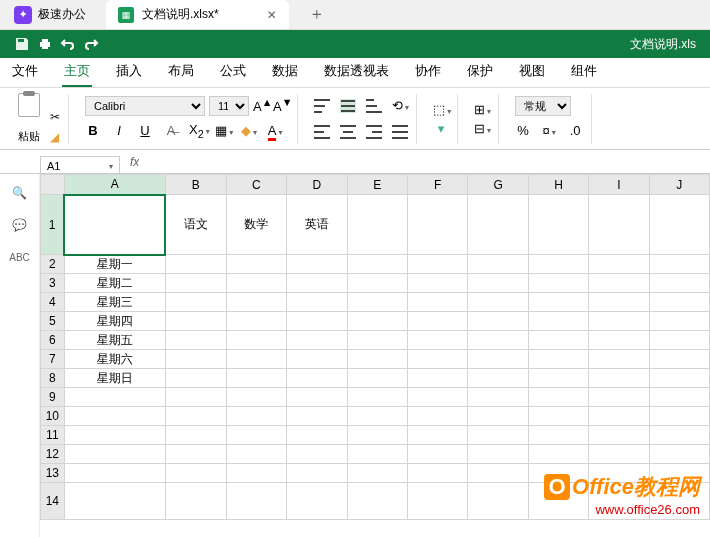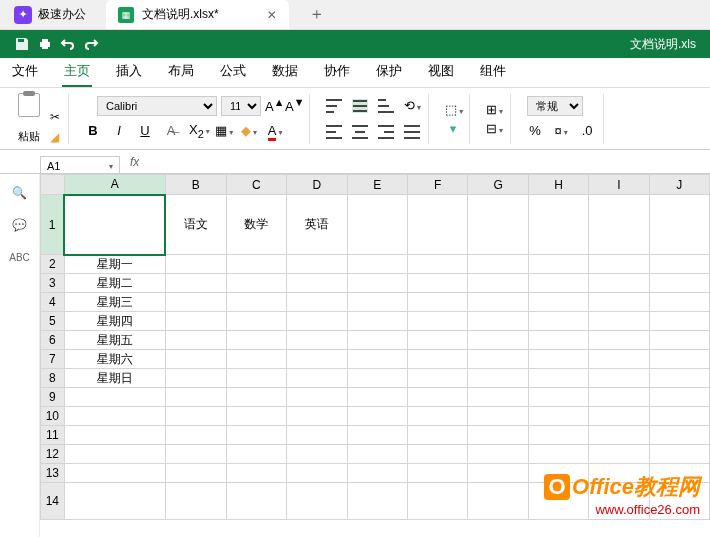--- a/index.html
+++ b/index.html
@@ -19,21 +19,21 @@
     
     .menu-bar { height: 30px; display: flex; padding: 0 10px; gap: 22px; border-bottom: 1px solid #ddd; }
     .menu-item { padding: 4px 2px; cursor: pointer; font-size: 13px; }
     .menu-item.active { border-bottom: 2px solid #107c41; color: #107c41; }
     
     .ribbon { height: 62px; border-bottom: 1px solid #ccc; display: flex; align-items: center; padding: 0 10px; gap: 8px; }
     .ribbon-group { display: flex; flex-direction: column; gap: 4px; padding: 0 8px; border-right: 1px solid #e0e0e0; height: 50px; justify-content: center; }
     .paste-btn { display: flex; flex-direction: column; align-items: center; gap: 12px; cursor: pointer; }
     .paste-icon { width: 22px; height: 24px; border: 1px solid #aaa; border-radius: 2px; position: relative; background: #fff; }
     .paste-icon::before { content: ''; position: absolute; top: -3px; left: 4px; width: 12px; height: 5px; background: #888; border-radius: 2px; }
-    .font-row { display: flex; gap: 4px; align-items: center; margin-left: 12px; }
+    .font-row { display: flex; gap: 4px; align-items: center; }
     .font-select { height: 20px; font-size: 11px; padding: 0 4px; border: 1px solid #ccc; }
     .font-name { width: 120px; }
     .font-size { width: 40px; }
     .btn-row { display: flex; gap: 10px; align-items: center; height: 22px; }
     .fmt-btn { cursor: pointer; font-size: 13px; width: 16px; text-align: center; }
     .bold { font-weight: bold; }
     .italic { font-style: italic; }
     .underline { text-decoration: underline; }
     .align-icon { width: 16px; height: 14px; display: inline-flex; flex-direction: column; justify-content: space-between; cursor: pointer; }
     .align-icon span { height: 2px; background: #444; display: block; }
@@ -111,20 +111,21 @@
   <span class="filename">文档说明.xls</span>
 </div>
 
 <div class="menu-bar">
   <span class="menu-item">文件</span>
   <span class="menu-item active">主页</span>
   <span class="menu-item">插入</span>
   <span class="menu-item">布局</span>
   <span class="menu-item">公式</span>
   <span class="menu-item">数据</span>
+  <span class="menu-item">数据透视表</span>
   <span class="menu-item">协作</span>
   <span class="menu-item">保护</span>
   <span class="menu-item">视图</span>
   <span class="menu-item">组件</span>
 </div>
 
 <div class="ribbon">
   <div class="ribbon-group">
     <div style="display:flex;gap:10px;align-items:flex-end">
       <div class="paste-btn">

